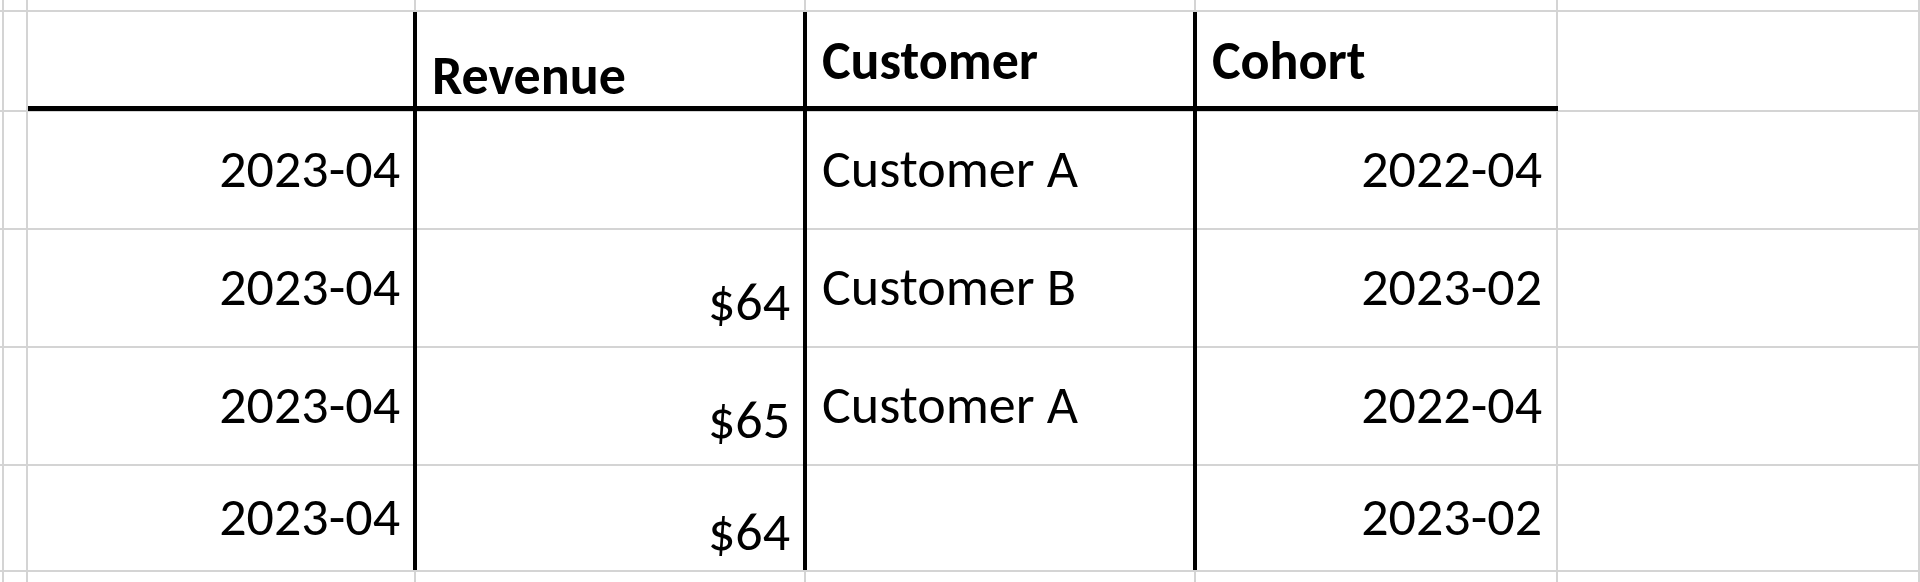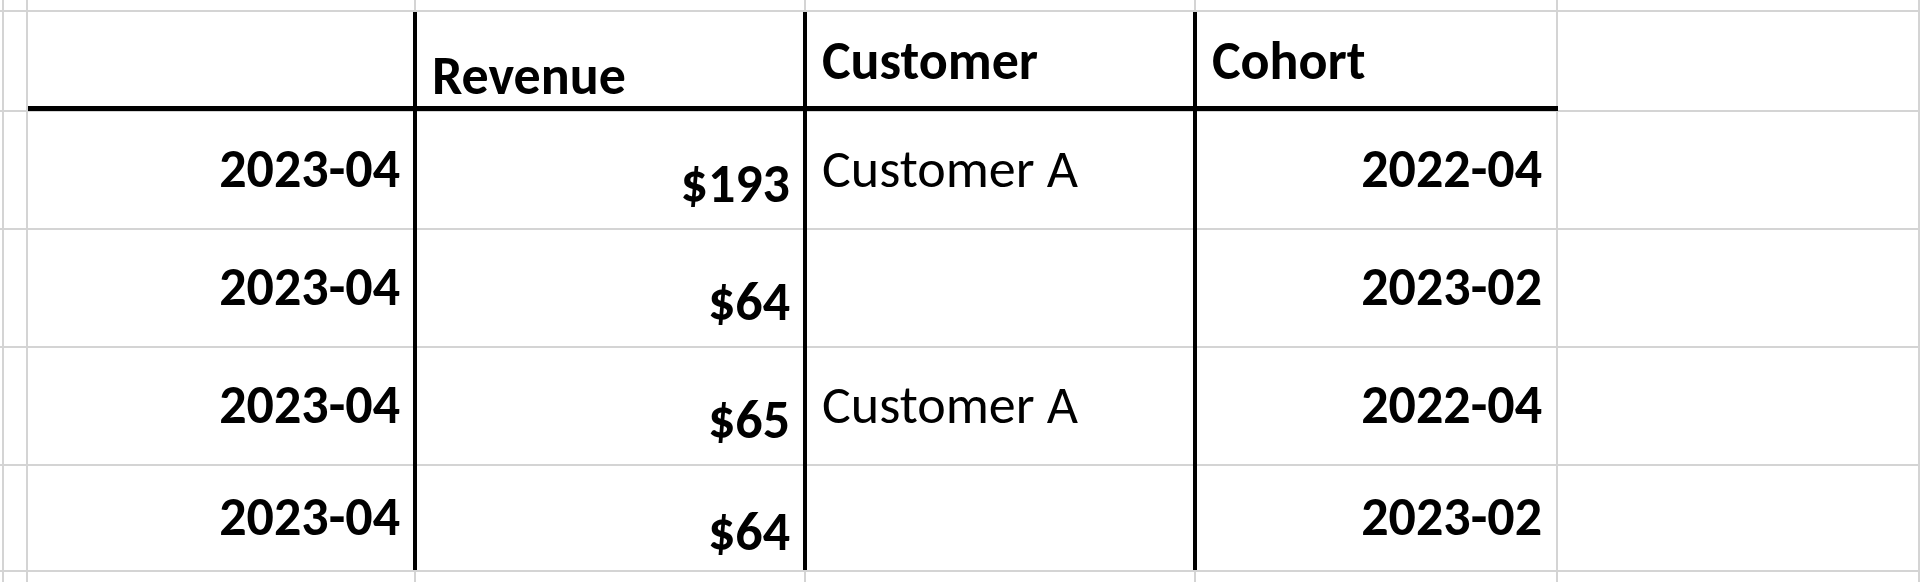--- a/index.html
+++ b/index.html
@@ -39,21 +39,21 @@
     width: 2px;
     background: #d4d4d4;
     top: 0;
     height: 582px;
   }
   .hdr {
     font-weight: 700;
     justify-content: flex-start;
   }
   .al  { justify-content: flex-start; }
-  .ar  { justify-content: flex-end; font-weight: bold; } 
+  .ar  { justify-content: flex-end; } 
   .cB { left:   28px; width: 388px; } 
   .cC { left:  416px; width: 390px; margin-top: 15px; } 
   .cD { left:  806px; width: 390px; } 
   .cE { left: 1196px; width: 362px; } 
   .r1 { top:  12px; height:  98px; } 
   .r2 { top: 110px; height: 118px; }
   .r3 { top: 228px; height: 118px; }
   .r4 { top: 346px; height: 118px; }
   .r5 { top: 464px; height: 106px; } 
 
@@ -93,26 +93,26 @@
   <div class="gridline-v" style="left:804px"></div>
   <div class="gridline-v" style="left:1194px"></div>
   <div class="gridline-v" style="left:1556px"></div>
   <div class="gridline-v" style="left:1918px"></div>
 
   <div class="cell hdr cC r1">Revenue</div>
   <div class="cell hdr cE r1">Cohort</div>
   <div class="cell hdr cD r1">Customer</div>
 
   <div class="cell ar cB r2">2023-04</div>
-  <div class="cell ar cC r2">$193</div>
   <div class="cell al cD r2">Customer A</div>
   <div class="cell ar cE r2">2022-04</div>
 
   <div class="cell ar cB r3">2023-04</div>
   <div class="cell ar cC r3">$64</div>
+  <div class="cell al cD r3">Customer B</div>
   <div class="cell ar cE r3">2023-02</div>
 
   <div class="cell ar cB r4">2023-04</div>
   <div class="cell ar cC r4">$65</div>
   <div class="cell al cD r4">Customer A</div>
   <div class="cell ar cE r4">2022-04</div>
 
   <div class="cell ar cB r5">2023-04</div>
   <div class="cell ar cC r5">$64</div>
   <div class="cell ar cE r5">2023-02</div>

